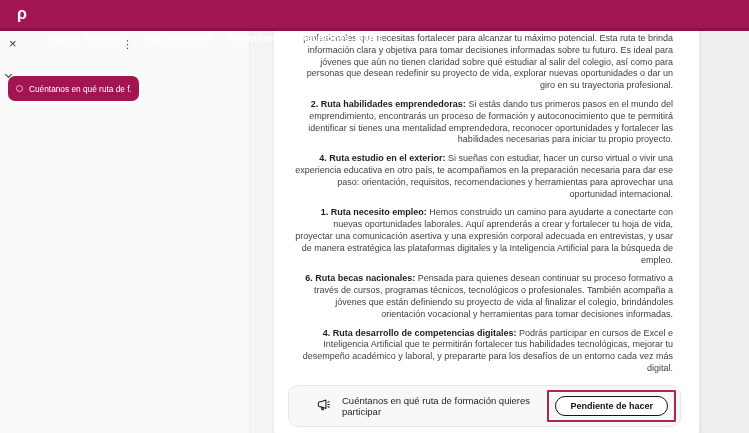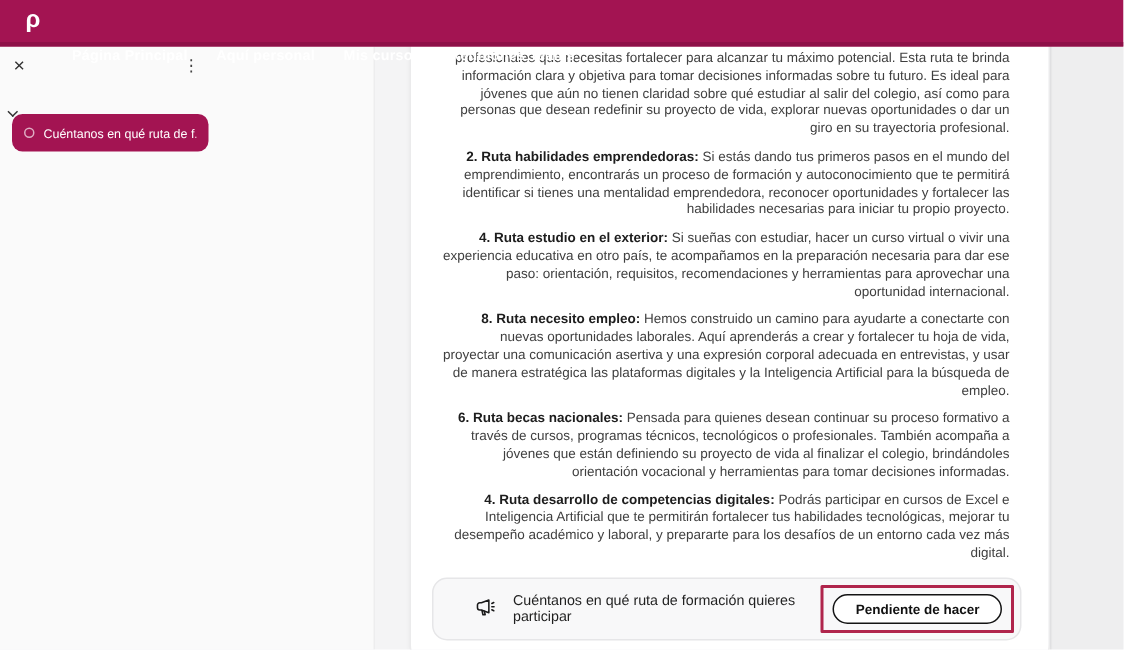--- a/index.html
+++ b/index.html
@@ -139,21 +139,21 @@
   </div>
 </div>
 
 <div class="right-strip"></div>
 
 <div class="card">
   <div>
       <p>profesionales que necesitas fortalecer para alcanzar tu máximo potencial. Esta ruta te brinda información clara y objetiva para tomar decisiones informadas sobre tu futuro. Es ideal para jóvenes que aún no tienen claridad sobre qué estudiar al salir del colegio, así como para personas que desean redefinir su proyecto de vida, explorar nuevas oportunidades o dar un giro en su trayectoria profesional.</p>
       <p><b>2. Ruta habilidades emprendedoras:</b> Si estás dando tus primeros pasos en el mundo del emprendimiento, encontrarás un proceso de formación y autoconocimiento que te permitirá identificar si tienes una mentalidad emprendedora, reconocer oportunidades y fortalecer las habilidades necesarias para iniciar tu propio proyecto.</p>
       <p><b>4. Ruta estudio en el exterior:</b> Si sueñas con estudiar, hacer un curso virtual o vivir una experiencia educativa en otro país, te acompañamos en la preparación necesaria para dar ese paso: orientación, requisitos, recomendaciones y herramientas para aprovechar una oportunidad internacional.</p>
-      <p><b>8. Ruta necesito empleo:</b> Hemos construido un camino para ayudarte a conectarte con nuevas oportunidades laborales. Aquí aprenderás a crear y fortalecer tu hoja de vida, proyectar una comunicación asertiva y una expresión corporal adecuada en entrevistas, y usar de manera estratégica las plataformas digitales y la Inteligencia Artificial para la búsqueda de empleo.</p>
+      <p><b>1. Ruta necesito empleo:</b> Hemos construido un camino para ayudarte a conectarte con nuevas oportunidades laborales. Aquí aprenderás a crear y fortalecer tu hoja de vida, proyectar una comunicación asertiva y una expresión corporal adecuada en entrevistas, y usar de manera estratégica las plataformas digitales y la Inteligencia Artificial para la búsqueda de empleo.</p>
       <p><b>6. Ruta becas nacionales:</b> Pensada para quienes desean continuar su proceso formativo a través de cursos, programas técnicos, tecnológicos o profesionales. También acompaña a jóvenes que están definiendo su proyecto de vida al finalizar el colegio, brindándoles orientación vocacional y herramientas para tomar decisiones informadas.</p>
       <p><b>4. Ruta desarrollo de competencias digitales:</b> Podrás participar en cursos de Excel e Inteligencia Artificial que te permitirán fortalecer tus habilidades tecnológicas, mejorar tu desempeño académico y laboral, y prepararte para los desafíos de un entorno cada vez más digital.</p>
     </div>
 
   <div class="activity-box">
     <svg class="megaphone" width="15" height="15" viewBox="0 0 16 16" fill="none" stroke="#1a1a1a" stroke-width="1.1" stroke-linejoin="round" stroke-linecap="round">
       <path d="M9.5 2.2 L9.5 11.2 L4.2 9.3 L3 9.3 A1.6 1.6 0 0 1 1.4 7.7 V5.7 A1.6 1.6 0 0 1 3 4.1 L4.2 4.1 Z"></path>
       <path d="M4.6 9.6 L5.3 12.6 L6.9 12.6 L6.3 10.2"></path>
       <path d="M11.6 4.6 L13 3.9"></path>
       <path d="M11.6 6.9 L13.2 6.9"></path>

